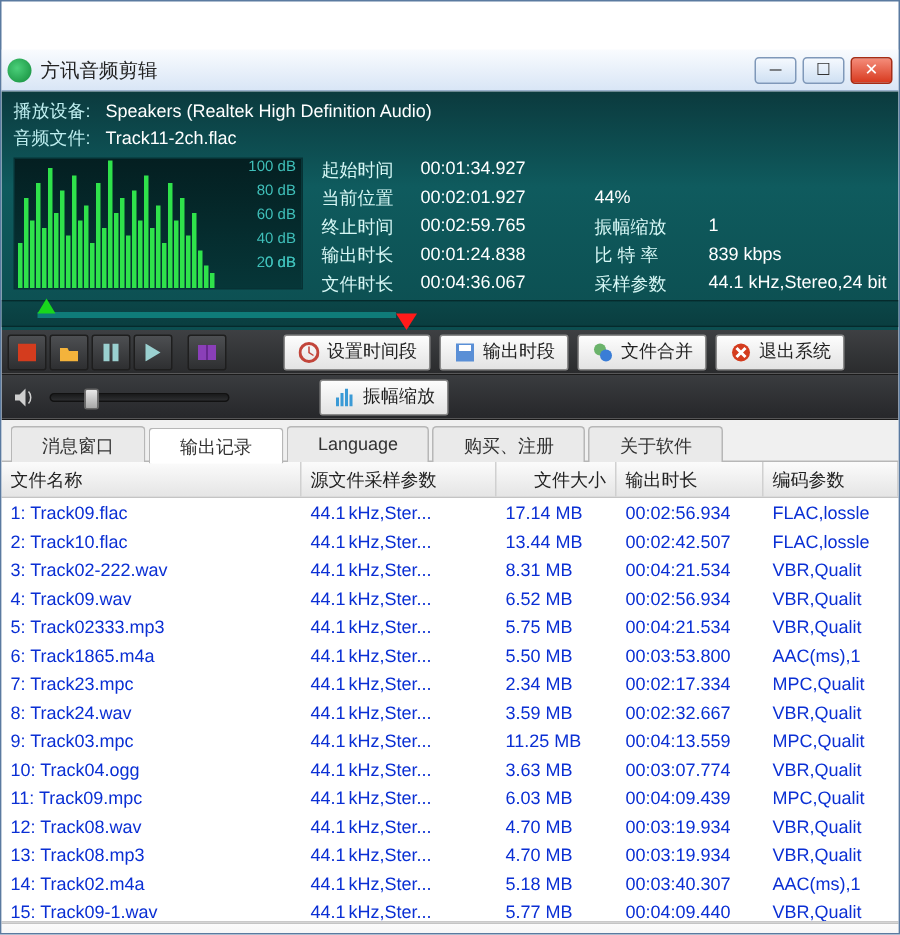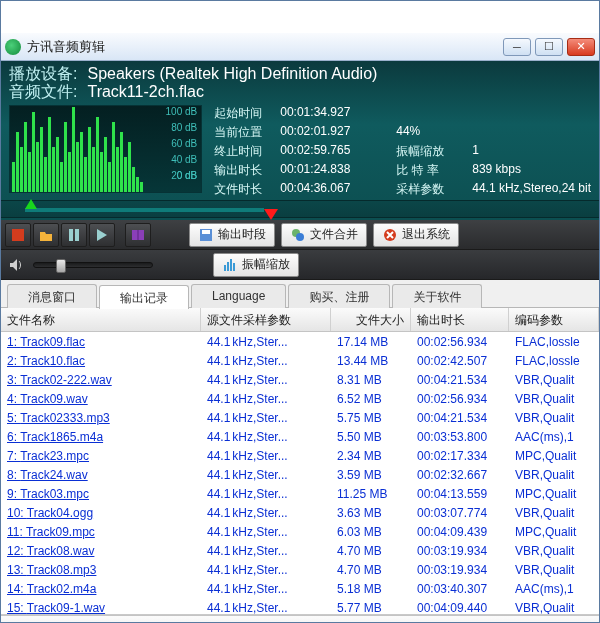--- a/index.html
+++ b/index.html
@@ -4,21 +4,21 @@
 <style>
   * { box-sizing: border-box; margin: 0; padding: 0; }
   body { font-family: "Microsoft YaHei", Tahoma, sans-serif; font-size: 12px; background: #fff; width: 600px; height: 623px; overflow: hidden; border: 1px solid #5a7aa0; }
   .titlebar { height: 28px; background: linear-gradient(#f9fbfe,#d9e6f6); display: flex; align-items: center; padding: 0 4px; border-bottom: 1px solid #9ab0cc; margin-top: 32px; }
   .titlebar .app-icon { width: 16px; height: 16px; background: radial-gradient(circle at 40% 40%, #4bd07a, #128a3a); border-radius: 50%; margin-right: 6px; }
   .titlebar .title { flex: 1; color: #222; font-size: 13px; }
   .winbtns { display:flex; gap:4px; }
   .winbtn { width: 28px; height: 18px; border:1px solid #7f98b9; border-radius:3px; background:linear-gradient(#f5f9fe,#cfe0f3); display:flex; align-items:center; justify-content:center; font-size:11px; color:#333; cursor:pointer;}
   .winbtn.close { background:linear-gradient(#f48c7a,#d83a1f); color:#fff; border-color:#a62c15;}
   .infopanel { background: linear-gradient(#0b3a3e,#0f5b5e 40%,#0c4e50); color:#ddd; padding: 4px 8px 2px 8px; }
-  .inforow { display:flex; align-items:center; font-size:16px; height:18px; }
+  .inforow { display:flex; align-items:center; font-size:12px; height:18px; }
   .inforow .lbl { color:#bfeff0; margin-right:10px; }
   .inforow .val { color:#fff; }
   .monitor { display:flex; padding:4px 0 0 0; }
   .vu { width:200px; height:88px; position:relative; border:1px solid #063235; background:linear-gradient(#041f21,#063638); overflow:hidden; }
   .vu .db { position:absolute; right:4px; color:#3fbfb9; font-size:10px; }
   .vu svg { position:absolute; left:0; bottom:0; }
   .kv { flex:1; padding:0 0 0 12px; display:grid; grid-template-columns: 60px 110px 70px 1fr; row-gap:2px; column-gap:6px; font-size:12px; align-content:start; }
   .kv .k { color:#d6f7f5; }
   .kv .v { color:#fff; white-space:nowrap; }
   .progressline { height:18px; background:linear-gradient(#0b4648,#0a3e40); position:relative; margin:2px -8px 0 -8px; border-top:1px solid #052a2c; border-bottom:1px solid #052a2c;}
@@ -42,21 +42,21 @@
   .colhead { display:flex; height:24px; background:linear-gradient(#fbfbfb,#e5e5e5); border-bottom:1px solid #c4c4c4; font-size:12px; color:#222;}
   .colhead > div { border-right:1px solid #d0d0d0; padding:4px 6px; overflow:hidden;}
   .c-name { flex:0 0 200px; }
   .c-src  { flex:0 0 130px; }
   .c-size { flex:0 0 80px; text-align:right;}
   .c-dur  { flex:0 0 98px; }
   .c-enc  { flex:1; }
   .list { height:282px; overflow:hidden; background:#fff; }
   .row { display:flex; height:19px; font-size:12px; color:#0a2fd4; align-items:center;}
   .row > div { padding:0 6px; overflow:hidden; white-space:nowrap;}
-  .row .idx { flex:0 0 200px;text-decoration:underline; }
+  .row .idx { flex:0 0 200px; }
   .row .src { flex:0 0 130px; color:#0a2fd4;}
   .row .sz  { flex:0 0 80px; }
   .row .dur { flex:0 0 98px; }
   .row .enc { flex:1; }
   .row .src span.hz { margin-right:2px;}
   .hline { height:1px; background:#c9c9c9;}
   .bottombar { height:30px; background:linear-gradient(#fbfbfb,#e5e5e5); display:flex; align-items:center; padding:0 6px; gap:4px; border-top:1px solid #c4c4c4; font-size:12px; color:#222;}
   .bbtn { display:flex; align-items:center; gap:4px; padding:2px 6px; cursor:pointer;}
   .bbtn .bi { width:14px;height:14px; display:flex;align-items:center;justify-content:center;}
   .statusbar { height:22px; background:linear-gradient(#f6f6f6,#e7e7e7); display:flex; align-items:center; padding:0 8px; font-size:12px; color:#222; border-top:1px solid #c4c4c4; gap:40px;}
@@ -186,20 +186,29 @@
   <div class="tbtn">
       <svg width="14" height="12">
         <path d="M1 1h12v10H1z" fill="#8a3fb8"></path>
         <path d="M7 1v10" stroke="#5a2280"></path>
       </svg>
     </div>
   <div style="flex:0 0 30px"></div>
   <div class="menubtn">
     <span class="mi">
         <svg width="14" height="14">
+          <circle cx="7" cy="7" r="6" fill="none" stroke="#c2453a" stroke-width="2"></circle>
+          <path d="M7 3v4l3 2" stroke="#c2453a" fill="none"></path>
+        </svg>
+      </span>
+    <span>设置时间段</span>
+  </div>
+  <div class="menubtn">
+    <span class="mi">
+        <svg width="14" height="14">
           <rect x="1" y="1" width="12" height="12" fill="#5a8fd6"></rect>
           <rect x="3" y="2" width="8" height="4" fill="#fff"></rect>
         </svg>
       </span>
     <span>输出时段</span>
   </div>
   <div class="menubtn">
     <span class="mi">
         <svg width="14" height="14">
           <circle cx="5" cy="5" r="4" fill="#6bb36b"></circle>

